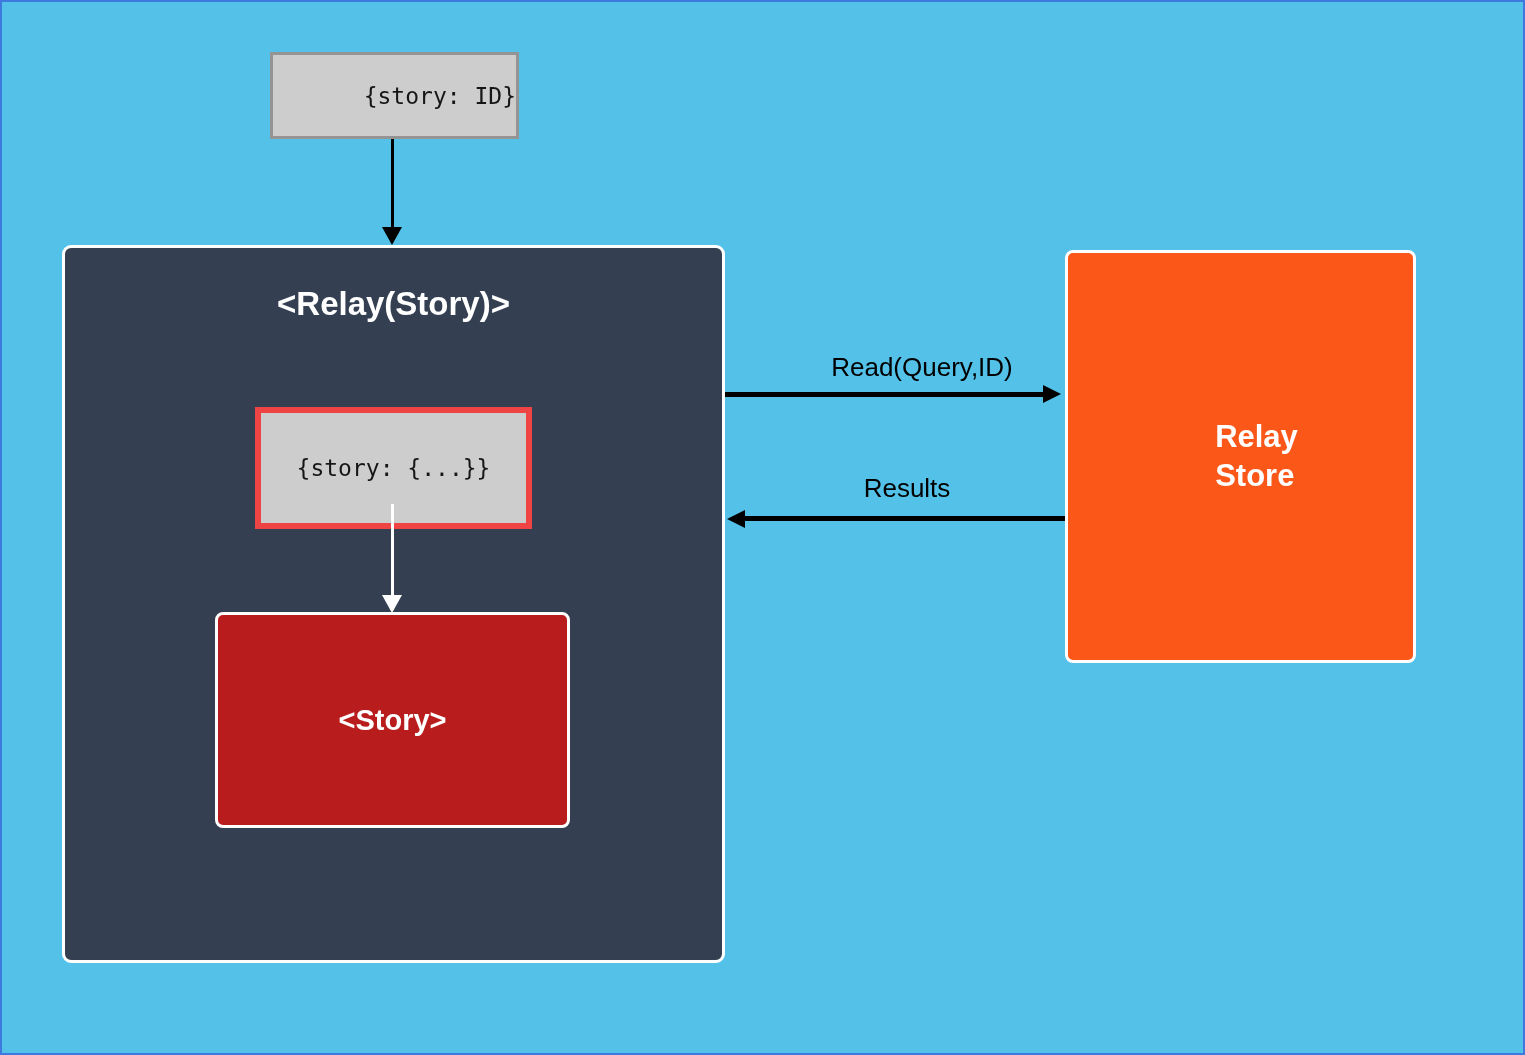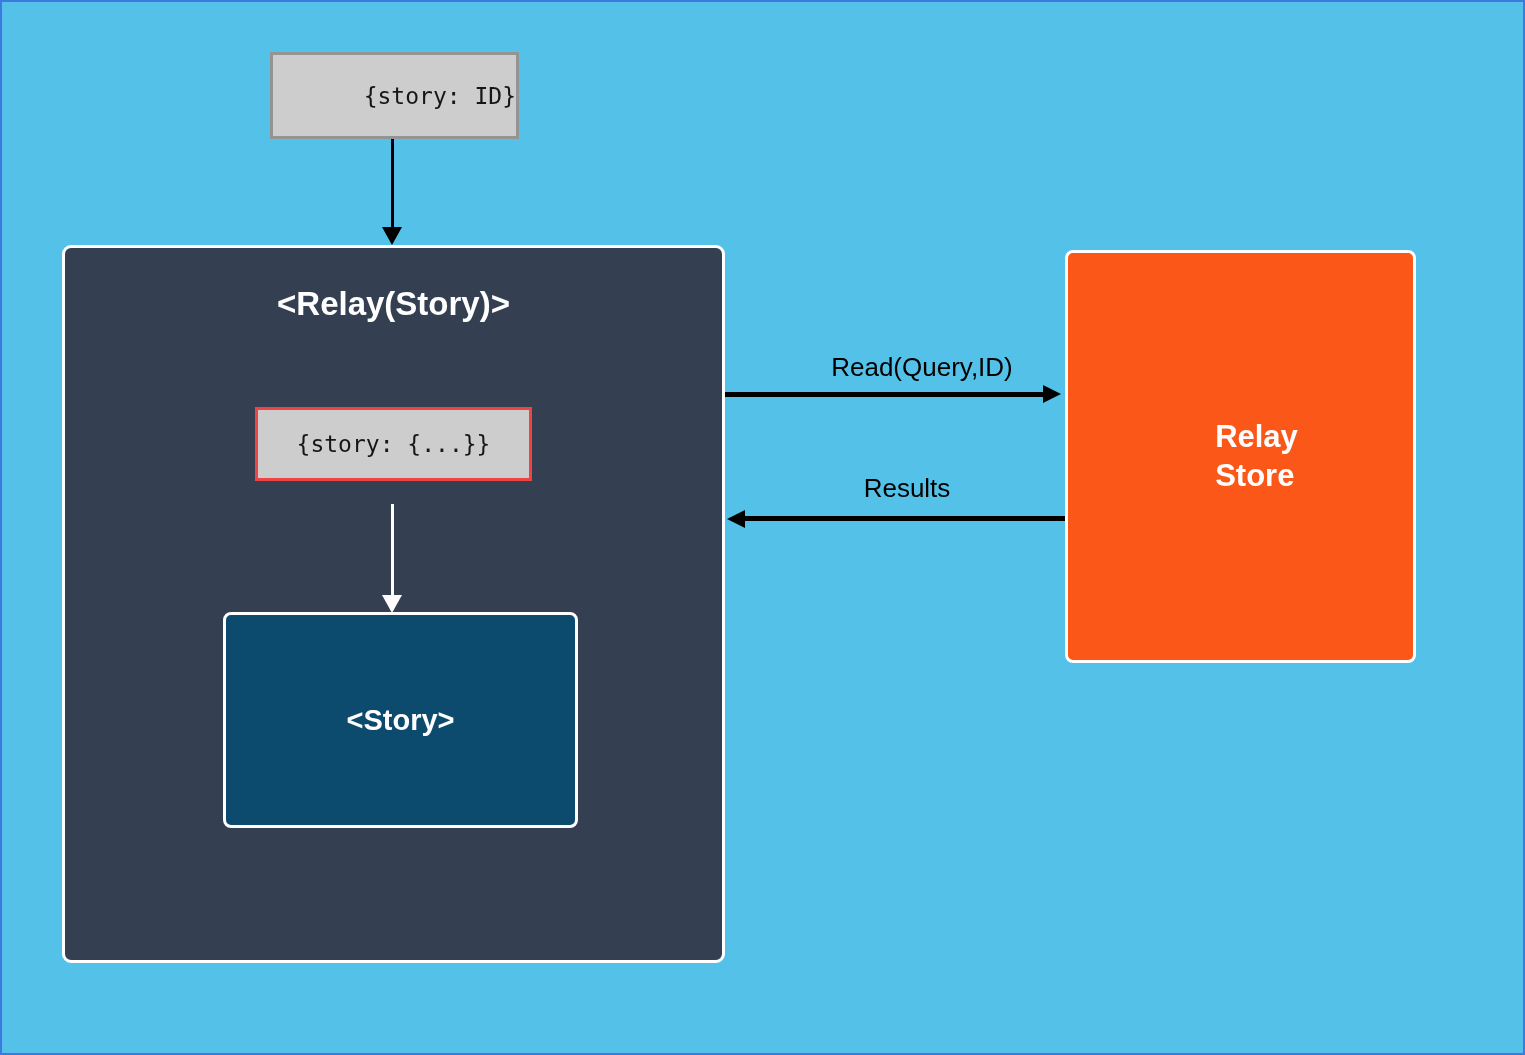--- a/index.html
+++ b/index.html
@@ -26,22 +26,22 @@
     font-size: 23px;
     color: #161616;
     letter-spacing: 0px;
   }
   .props-box {
     left: 268px; top: 50px; width: 249px; height: 87px;
     border: 3px solid #949494;
     justify-content: flex-end;
   }
   .inner-props-box {
-    left: 253px; top: 405px; width: 277px; height: 74px;
-    border: 3px solid #ef4444;
+    left: 253px; top: 405px; width: 277px; height: 122px;
+    border: 6px solid #ef4444;
   }
 
   
   .relay-container {
     position: absolute;
     left: 60px; top: 243px; width: 663px; height: 718px;
     box-sizing: border-box;
     background: #344052;
     border: 3px solid #ffffff;
     border-radius: 9px;
@@ -53,30 +53,29 @@
     color: #ffffff;
     font-size: 33px;
     font-weight: bold;
   }
 
   
   .story-box {
     position: absolute;
     left: 213px; top: 610px; width: 355px; height: 216px;
     box-sizing: border-box;
-    background: #0c4a6e;
+    background: #b91c1c;
     border: 3px solid #ffffff;
     border-radius: 8px;
     display: flex;
     align-items: center;
     justify-content: center;
     color: #ffffff;
     font-size: 29px;
     font-weight: bold;
-    margin-left: 8px;
   }
 
   
   .store-box {
     position: absolute;
     left: 1063px; top: 248px; width: 351px; height: 413px;
     box-sizing: border-box;
     background: #fa5719;
     border: 3px solid #ffffff;
     border-radius: 8px;

